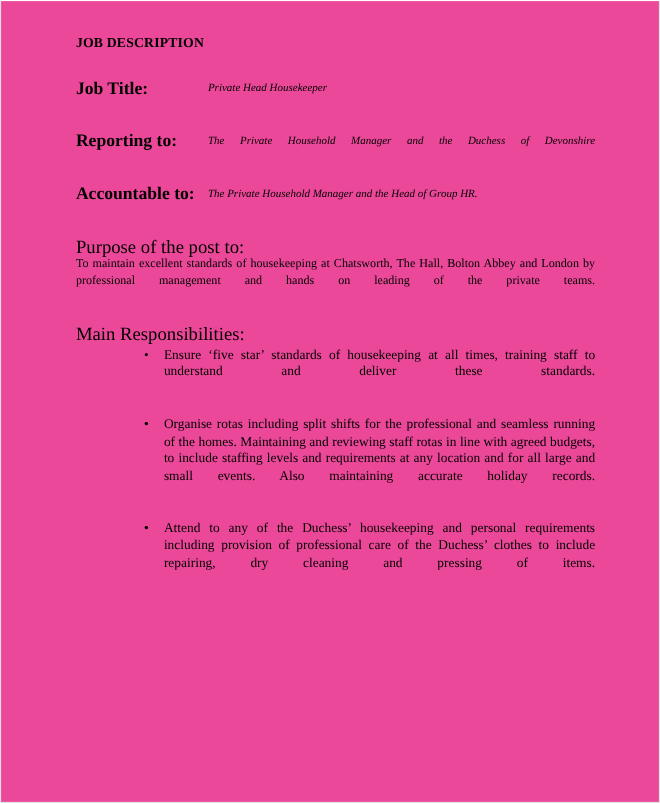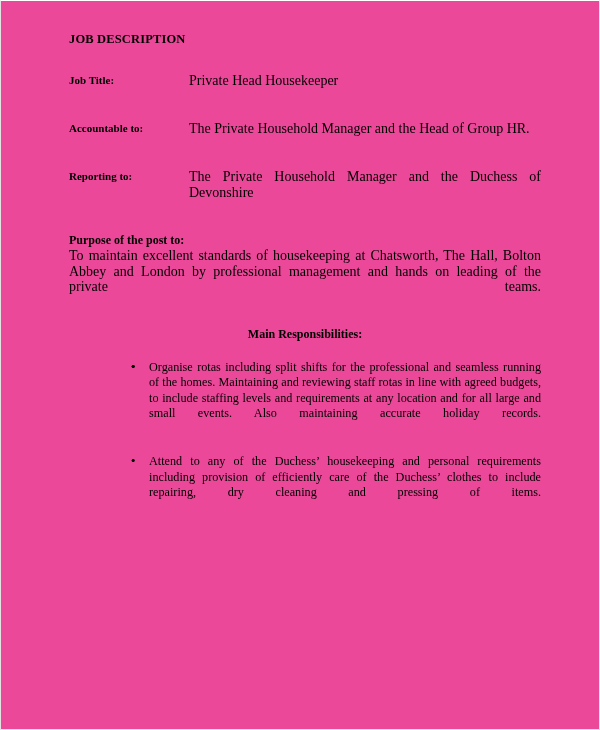--- a/index.html
+++ b/index.html
@@ -47,54 +47,54 @@
     margin-top: 26px;
   }
   .field-row {
     display: flex;
     align-items: flex-start;
     margin-bottom: 17px;
   }
   .field-label {
     flex: 0 0 120px;
     font-weight: bold;
-    font-size: 11px;
+    font-size: 16px;
     line-height: 15.5px;
   }
   .field-value {
     flex: 1 1 auto;
-    font-size: 14px;
+    font-size: 10px;
     line-height: 15.5px;
     text-align: justify;
     text-justify: inter-word;
+    font-style: italic;
   }
   .field-value.nojustify {
     text-align: left;
   }
 
   
   .section {
     margin-top: 8px;
   }
   .section-heading {
-    font-weight: bold;
-    font-size: 12px;
+    font-weight: normal;
+    font-size: 17px;
     line-height: 15.5px;
     margin-bottom: 0;
   }
   .section-body {
-    font-size: 14px;
+    font-size: 11px;
     line-height: 15.5px;
     text-align: justify;
     text-justify: inter-word;
   }
 
   .section-heading.resp {
     margin-top: 17px;
-    text-align: center;
   }
 
   
   .bullets {
     list-style: none;
     margin: 0;
     padding: 0;
     margin-top: 3px;
   }
   .bullet-item {
@@ -137,61 +137,62 @@
     <div class="doc-title">JOB DESCRIPTION</div>
 
     <div class="fields">
 
       <div class="field-row">
         <div class="field-label">Job Title:</div>
         <div class="field-value nojustify">Private Head Housekeeper</div>
       </div>
 
       <div class="field-row">
-        <div class="field-label">Accountable to:</div>
-        <div class="field-value nojustify">The Private Household Manager and the Head of Group HR.</div>
+        <div class="field-label">Reporting to:</div>
+        <div class="field-value">The Private Household Manager and the Duchess of Devonshire</div>
       </div>
 
       <div class="field-row">
-        <div class="field-label">Reporting to:</div>
-        <div class="field-value">The Private Household Manager and the Duchess of Devonshire</div>
+        <div class="field-label">Accountable to:</div>
+        <div class="field-value nojustify">The Private Household Manager and the Head of Group HR.</div>
       </div>
 
 
     </div>
 
     <div class="section">
       <div class="section-heading">Purpose of the post to:</div>
       <div class="section-body">To maintain excellent standards of housekeeping at Chatsworth, The Hall, Bolton Abbey and London by professional management and hands on leading of the private teams.</div>
     </div>
 
     <div class="section">
       <div class="section-heading resp">Main Responsibilities:</div>
 
       <ul class="bullets">
 
         <li class="bullet-item">
           <span class="marker">•</span>
+          <span class="btext">Ensure ‘five star’ standards of housekeeping at all times, training staff to understand and deliver these standards.</span>
         </li>
 
         <li class="bullet-item">
           <span class="marker">•</span>
         </li>
 
         <li class="bullet-item">
           <span class="marker">•</span>
           <span class="btext">Organise rotas including split shifts for the professional and seamless running of the homes. Maintaining and reviewing staff rotas in line with agreed budgets, to include staffing levels and requirements at any location and for all large and small events. Also maintaining accurate holiday records.</span>
         </li>
 
         <li class="bullet-item">
           <span class="marker">•</span>
         </li>
 
         <li class="bullet-item">
           <span class="marker">•</span>
-          <span class="btext">Attend to any of the Duchess’ housekeeping and personal requirements including provision of efficiently care of the Duchess’ clothes to include repairing, dry cleaning and pressing of items.</span>
+          <span class="btext">Attend to any of the Duchess’ housekeeping and personal requirements including provision of professional care of the Duchess’ clothes to include repairing, dry cleaning and pressing of items.</span>
         </li>
 
       </ul>
     </div>
 
   </div>
 </div>
 
 </body></html>

